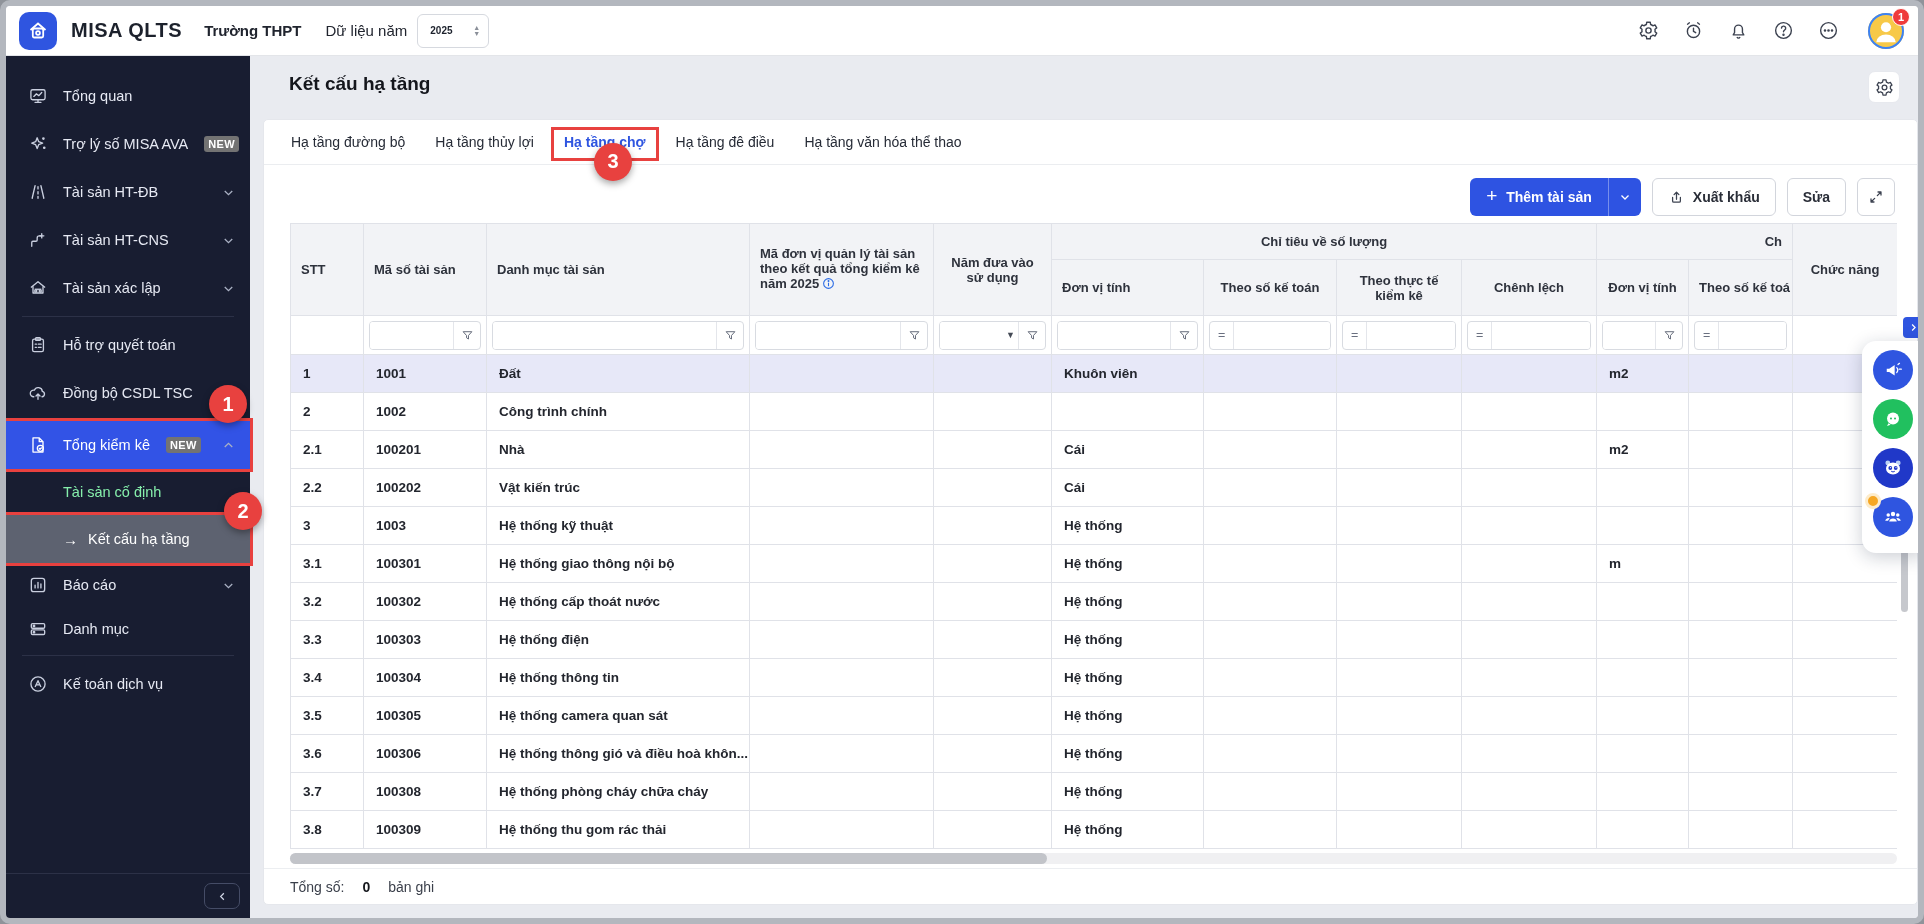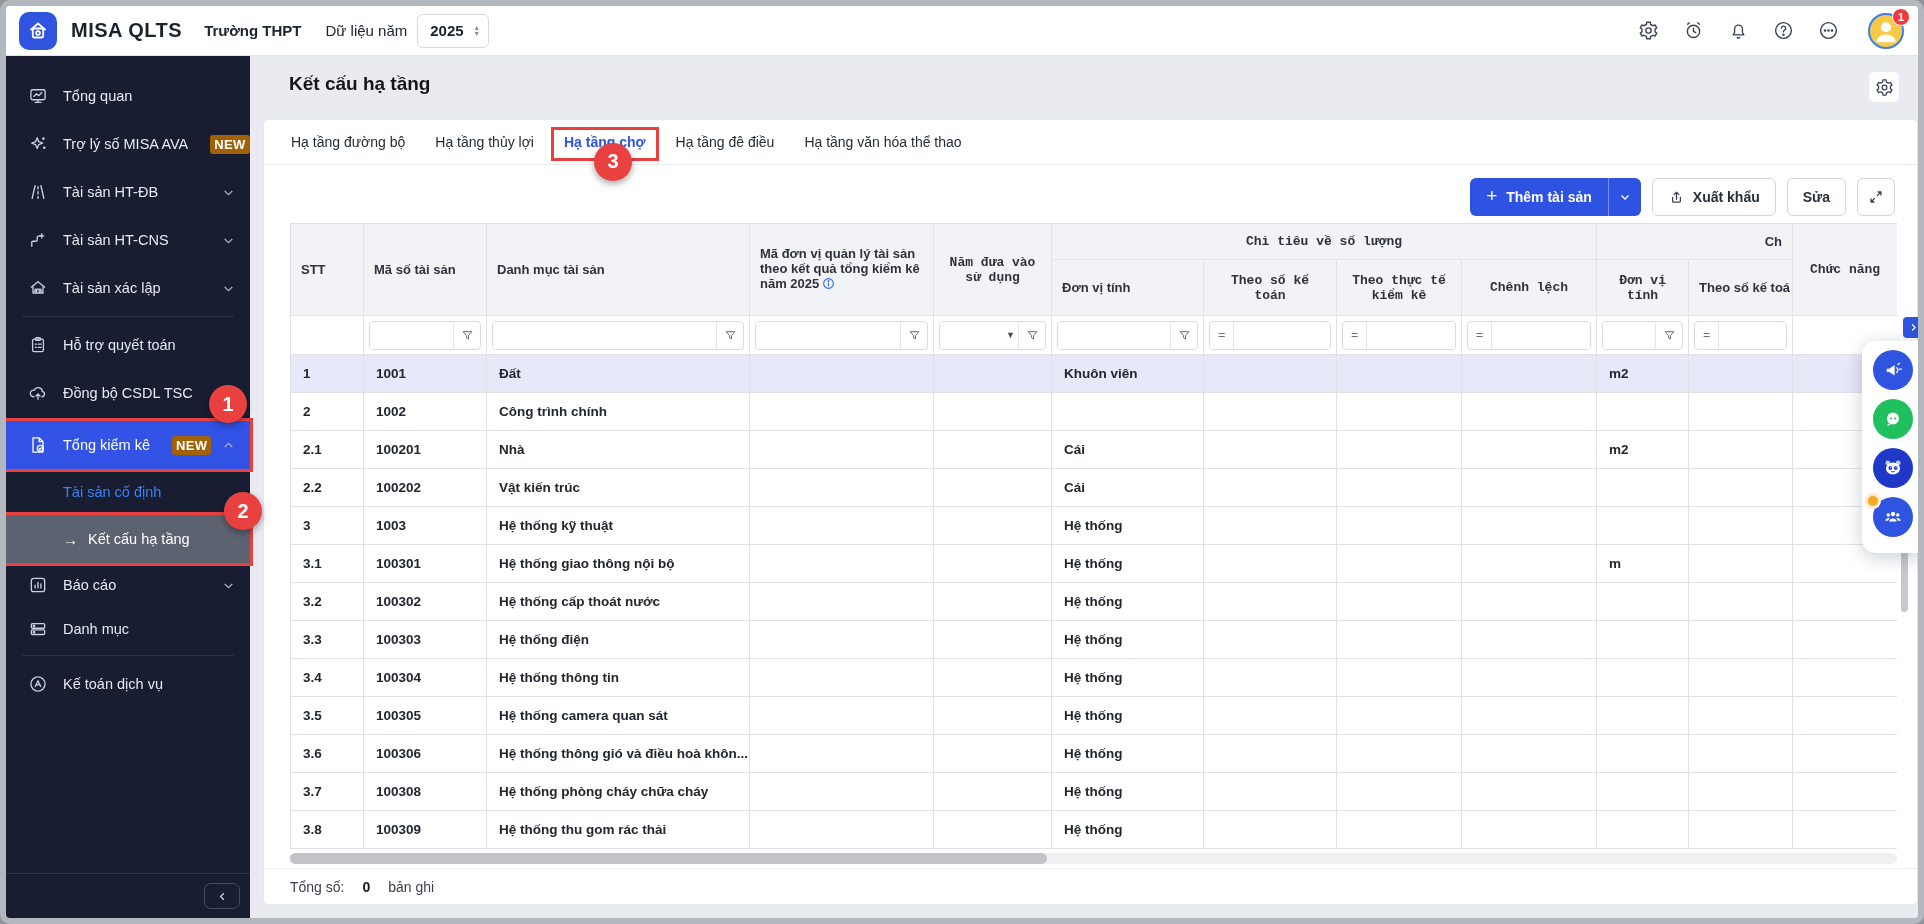--- a/index.html
+++ b/index.html
@@ -10,44 +10,44 @@
   
   .topbar{ position:absolute; left:0; top:0; right:0; height:50px; background:#fff;
            border-bottom:1px solid #e3e5e9; display:flex; align-items:center; z-index:20;}
   .logo{ width:38px; height:38px; margin-left:13px; border-radius:10px; background:#2f55e0;
          display:flex; align-items:center; justify-content:center; }
   .brand{ margin-left:14px; font-size:20px; font-weight:bold; color:#1c212c; letter-spacing:.5px;}
   .org{ margin-left:22px; font-size:15px; font-weight:600; color:#20242e;}
   .yearlbl{ margin-left:24px; font-size:15px; color:#20242e;}
   .yearbox{ margin-left:10px; width:72px; height:34px; border:1px solid #d6d9df; border-radius:6px;
             display:flex; align-items:center; background:#fff;}
-  .yearbox .yv{ flex:1; padding-left:12px; font-size:15px; font-weight:600; color:#1c212c;}
+  .yearbox .yv{ flex:1; padding-left:12px; font-size:10px; font-weight:600; color:#1c212c;}
   .spin{ display:flex; flex-direction:column; margin-right:8px; color:#8a8f99; font-size:7px; line-height:6px;}
   .tb-icons{ margin-left:auto; display:flex; align-items:center; gap:23px; margin-right:14px; color:#3c4250;}
   .tb-ic{ width:22px; height:22px; display:flex; align-items:center; justify-content:center; cursor:pointer;}
   .avatar{ position:relative; width:36px; height:36px; margin-left:6px; border-radius:50%;
            background:#f7c948; box-shadow:0 0 0 2px #3b82f6 inset;}
   .av-badge{ position:absolute; top:-5px; right:-6px; min-width:18px; height:18px; border-radius:9px;
              background:#ef3b3b; color:#fff; font-size:11px; font-weight:bold; display:flex;
              align-items:center; justify-content:center; padding:0 4px; border:1.5px solid #fff;}
 
   
   .sidebar{ position:absolute; left:0; top:50px; bottom:0; width:244px; background:#181d31; z-index:15;}
   .sb-list{ padding-top:16px; }
   .sb-item{ height:48px; display:flex; align-items:center; padding:0 14px 0 22px; color:#e6e9f3;
             font-size:14.5px; cursor:pointer; position:relative;}
   .sb-ic{ width:20px; height:20px; color:#c9cfdf; display:flex; align-items:center; justify-content:center;}
   .sb-label{ margin-left:15px; white-space:nowrap;}
   .sb-chev{ margin-left:auto; color:#aab1c4; display:flex;}
-  .sb-new{ margin-left:22px; background:#a16207; color:#fff; font-size:13px; font-weight:bold;
+  .sb-new{ margin-left:16px; background:#737373; color:#fff; font-size:11px; font-weight:bold;
            padding:2px 4px; border-radius:3px; letter-spacing:.3px;}
   .sb-div{ height:1px; background:#2c3147; margin:4px 16px;}
   .sb-item.active-blue{ background:#3253e6; color:#fff; margin-top:4px;}
   .sb-item.active-blue .sb-ic{ color:#fff;}
-  .sb-sub{ height:46px; display:flex; align-items:center; padding-left:57px; color:#3b82f6;
+  .sb-sub{ height:46px; display:flex; align-items:center; padding-left:57px; color:#86efac;
            font-size:14.5px; cursor:pointer; position:relative;}
   .sb-sub.active-gray{ background:#5d6270; color:#fff; height:48px;}
   .sb-sub .arrow{ margin-right:10px; font-size:15px;}
   .sb-item.h44{ height:44px;}
   .sb-bottom{ position:absolute; left:0; right:0; bottom:0; height:45px; border-top:1px solid #2c3147;
               display:flex; align-items:center; justify-content:flex-end; padding-right:10px;}
   .collapse-btn{ width:36px; height:26px; border:1px solid #454c66; border-radius:7px; color:#cfd4e3;
                  display:flex; align-items:center; justify-content:center; cursor:pointer;}
 
   .ann-outline{ box-shadow:0 0 0 3px #e8413f; z-index:5;}
@@ -86,21 +86,21 @@
   .btn-outline{ background:#fff; border:1px solid #d2d5dc; color:#2a2e38; padding:0 15px; gap:8px; font-weight:600;}
   .btn-icon{ width:38px; background:#fff; border:1px solid #d2d5dc; color:#3c4250;}
 
   
   .tablewrap{ position:absolute; left:26px; top:103px; width:1607px; height:630px; overflow:hidden;}
   table.grid{ border-collapse:collapse; table-layout:fixed; width:1607px;}
   .grid th, .grid td{ border:1px solid #e0e2e8; }
   .grid thead th{ background:#f2f3f6; font-size:13px; font-weight:600; color:#2e323c; padding:4px 10px;}
   .grid thead tr.r1 th{ height:36px;}
   .grid thead tr.r2 th{ height:56px;}
-  th.al{ text-align:left;} th.ac{ font-family:Liberation Mono, monospace;} th.ar{ text-align:right; padding-right:5px;}
+  th.al{ text-align:left;} th.ac{ } th.ar{ text-align:right; padding-right:5px;}
   th.clip{ white-space:nowrap; overflow:hidden; }
   .info-ic{ display:inline-block; vertical-align:-2px; margin-left:3px;}
   tr.filters td{ height:39px; background:#fff; padding:0 5px;}
   .fbox{ height:29px; border:1px solid #d8dbe1; border-radius:4px; background:#fff; display:flex;
          align-items:center; overflow:hidden;}
   .fbox input{ border:none; outline:none; min-width:0; flex:1; height:100%; padding:0 6px; font-size:13px;}
   .funnel{ width:27px; align-self:stretch; border-left:1px solid #e4e6eb; display:flex; align-items:center;
            justify-content:center; color:#596070; cursor:pointer; flex:none;}
   .eq{ padding:0 8px; color:#6a7080; font-size:12.5px; border-right:1px solid #e4e6eb;
        align-self:stretch; display:flex; align-items:center; flex:none;}

